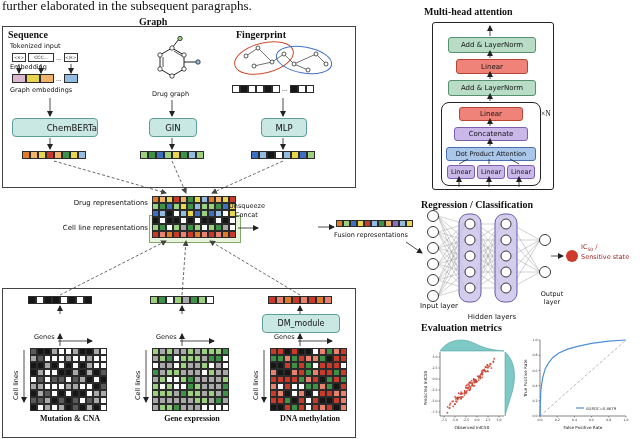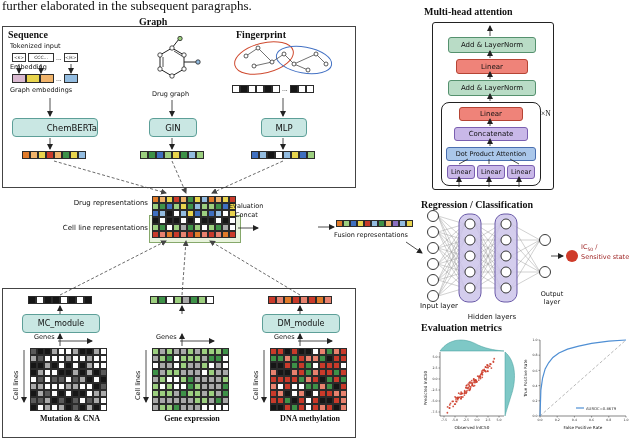--- a/index.html
+++ b/index.html
@@ -238,21 +238,21 @@
         <span class="cell" style="width: 7px; height: 7px; background: rgb(232, 130, 110);"></span>
         <span class="cell" style="width: 7px; height: 7px; background: rgb(201, 58, 42);"></span>
         <span class="cell" style="width: 7px; height: 7px; background: rgb(224, 123, 42);"></span>
         <span class="cell" style="width: 7px; height: 7px; background: rgb(232, 130, 110);"></span>
         <span class="cell" style="width: 7px; height: 7px; background: rgb(201, 58, 42);"></span>
         <span class="cell" style="width: 7px; height: 7px; background: rgb(232, 130, 110);"></span>
         <span class="cell" style="width: 7px; height: 7px; background: rgb(224, 123, 42);"></span>
         <span class="cell" style="width: 7px; height: 7px; background: rgb(201, 58, 42);"></span>
       </div>
     </div>
-<div class="t f65" style="left:229px;top:202px;">Evaluation</div>
+<div class="t f65" style="left:229px;top:202px;">Unsqueeze</div>
 <div class="t f65" style="left:235px;top:211px;">Concat</div>
 <div class="strip" style="left:336px;top:220px;">
       <span class="cell" style="width: 7px; height: 7px; background: rgb(224, 123, 42);"></span>
       <span class="cell" style="width: 7px; height: 7px; background: rgb(156, 207, 127);"></span>
       <span class="cell" style="width: 7px; height: 7px; background: rgb(63, 111, 191);"></span>
       <span class="cell" style="width: 7px; height: 7px; background: rgb(232, 212, 77);"></span>
       <span class="cell" style="width: 7px; height: 7px; background: rgb(201, 58, 42);"></span>
       <span class="cell" style="width: 7px; height: 7px; background: rgb(147, 188, 224);"></span>
       <span class="cell" style="width: 7px; height: 7px; background: rgb(62, 146, 72);"></span>
       <span class="cell" style="width: 7px; height: 7px; background: rgb(240, 179, 106);"></span>
@@ -266,23 +266,20 @@
 
 <div class="strip" style="left:28px;top:296px;">
       <span class="cell" style="width: 8px; height: 8px; background: rgb(22, 22, 22);"></span>
       <span class="cell" style="width: 8px; height: 8px; background: rgb(255, 255, 255);"></span>
       <span class="cell" style="width: 8px; height: 8px; background: rgb(22, 22, 22);"></span>
       <span class="cell" style="width: 8px; height: 8px; background: rgb(22, 22, 22);"></span>
       <span class="cell" style="width: 8px; height: 8px; background: rgb(255, 255, 255);"></span>
       <span class="cell" style="width: 8px; height: 8px; background: rgb(22, 22, 22);"></span>
       <span class="cell" style="width: 8px; height: 8px; background: rgb(255, 255, 255);"></span>
       <span class="cell" style="width: 8px; height: 8px; background: rgb(22, 22, 22);"></span>
-    </div>
-<div class="module" style="left:22px;top:314px;width:76px;height:17px;font-size:8px;">
-      <span>MC_module</span>
     </div>
 <div class="t f65" style="left:34px;top:333px;">Genes</div>
 <div class="matrix" style="left:30px;top:348px;">
       <div class="mrow">
         <span class="cell" style="width: 7px; height: 7px; background: rgb(90, 90, 90);"></span>
         <span class="cell" style="width: 7px; height: 7px; background: rgb(22, 22, 22);"></span>
         <span class="cell" style="width: 7px; height: 7px; background: rgb(22, 22, 22);"></span>
         <span class="cell" style="width: 7px; height: 7px; background: rgb(169, 169, 169);"></span>
         <span class="cell" style="width: 7px; height: 7px; background: rgb(255, 255, 255);"></span>
         <span class="cell" style="width: 7px; height: 7px; background: rgb(255, 255, 255);"></span>

